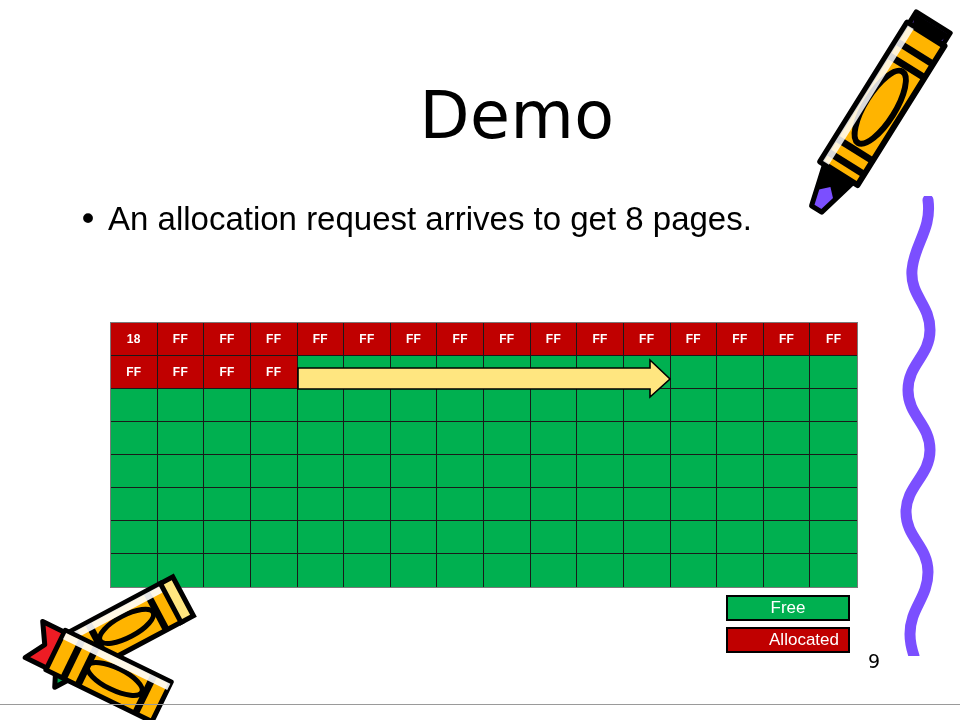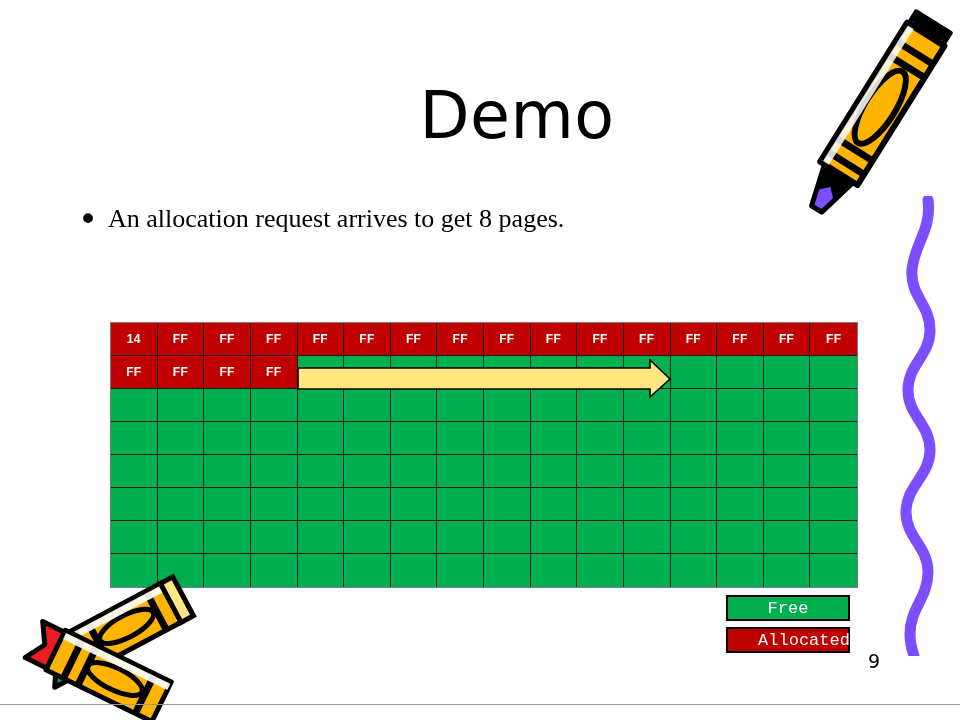--- a/index.html
+++ b/index.html
@@ -60,25 +60,25 @@
     align-items: flex-start;
   }
   #bullet-marker {
     font-size: 34px;
     line-height: 46px;
     color: #000000;
     width: 30px;
     flex: 0 0 30px;
   }
   #bullet-text {
-    font-size: 26px;
+    font-size: 33px;
     line-height: 46px;
     color: #000000;
     width: 740px;
-    font-family: Liberation Serif, serif;
+    font-family: Liberation Sans, sans-serif;
   }
 
   
   #grid {
     position: absolute;
     left: 110px;
     top: 322px;
     width: 748px;
     height: 266px;
     border: 1px solid #7a7a7a;
@@ -132,21 +132,21 @@
   }
   .legend-box {
     box-sizing: border-box;
     height: 26px;
     border: 2px solid #000000;
     display: flex;
     align-items: center;
     justify-content: center;
     font-size: 17px;
     color: #ffffff;
-    font-family: Liberation Mono, monospace;
+    font-family: Liberation Sans, sans-serif;
   }
   #legend-free { background: #00B050; margin-bottom: 6px; }
   #legend-allocated { background: #C00000; padding-left: 32px; }
 
   
   #page-number {
     position: absolute;
     left: 868px;
     top: 650px;
     font-size: 19px;
@@ -209,21 +209,21 @@
   <div id="title">Demo</div>
 
   <div id="bullet-block">
     <div id="bullet-row">
       <div id="bullet-marker">•</div>
       <div id="bullet-text">An allocation request arrives to get 8 pages.</div>
     </div>
   </div>
 
   <div id="grid">
-      <div class="cell alloc">14</div>
+      <div class="cell alloc">18</div>
       <div class="cell alloc">FF</div>
       <div class="cell alloc">FF</div>
       <div class="cell alloc">FF</div>
       <div class="cell alloc">FF</div>
       <div class="cell alloc">FF</div>
       <div class="cell alloc">FF</div>
       <div class="cell alloc">FF</div>
       <div class="cell alloc">FF</div>
       <div class="cell alloc">FF</div>
       <div class="cell alloc">FF</div>

